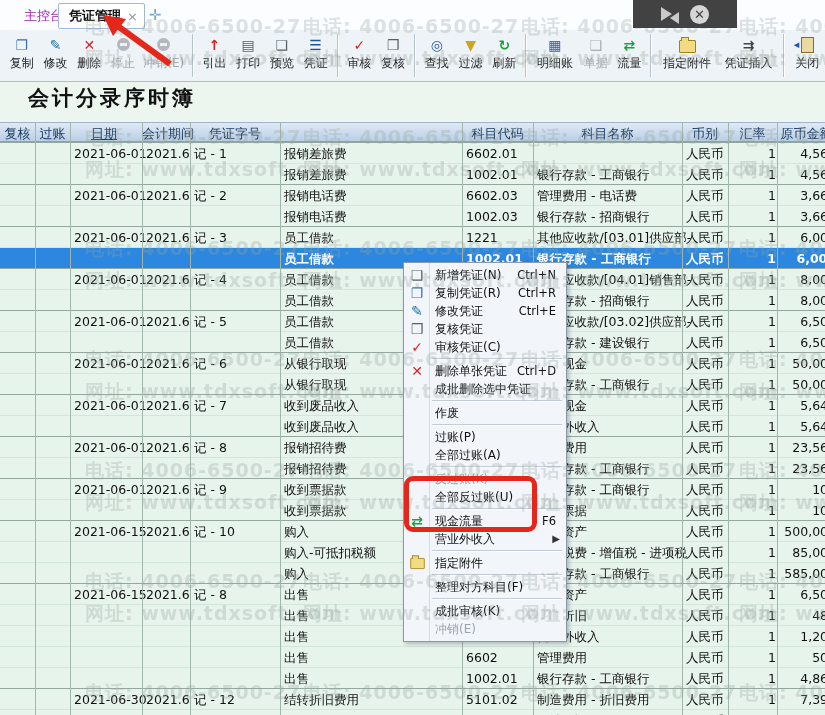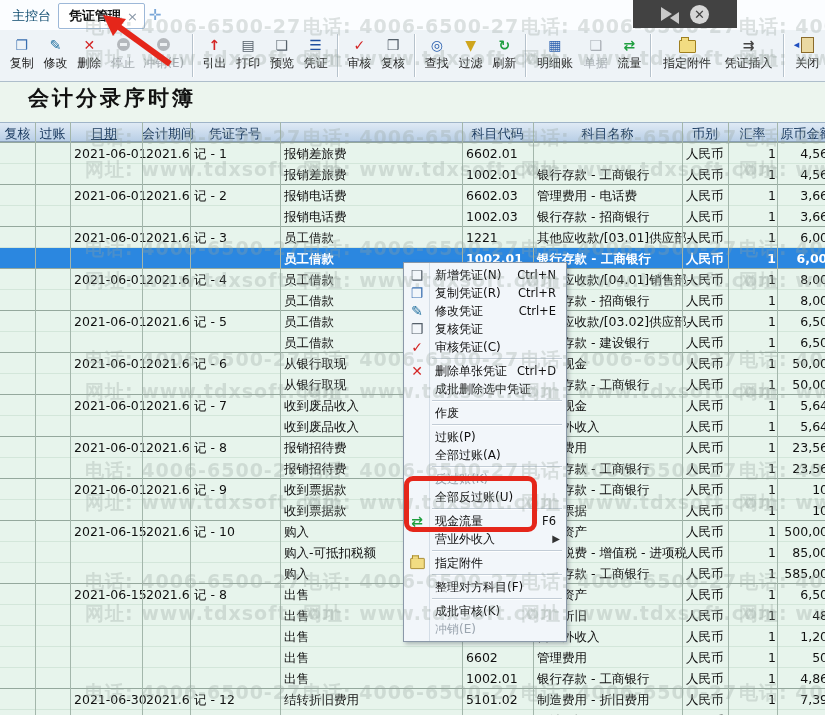--- a/index.html
+++ b/index.html
@@ -1,21 +1,21 @@
 <!DOCTYPE html>
 <html><head>
 <meta charset="utf-8">
 <style>
   html,body{margin:0;padding:0;}
   body{font-family:"DejaVu Sans","Liberation Sans",sans-serif;}
   .app{position:relative;width:825px;height:715px;overflow:hidden;background:#ecf5ee;}
 
   
   .tabbar{position:absolute;left:0;top:0;width:825px;height:30px;background:#fbfdff;border-bottom:1px solid #d5e0ea;}
-  .tab-main{position:absolute;left:12px;top:7px;font-size:13px;color:#0c4a6e;cursor:default;}
+  .tab-main{position:absolute;left:24px;top:7px;font-size:13px;color:#a21caf;cursor:default;}
   .tab-active{position:absolute;left:58px;top:3px;height:24px;padding:0 6px 0 10px;border:1px solid #9db8d8;background:#fff;border-radius:2px;display:flex;align-items:center;font-size:13px;font-weight:bold;color:#111;}
   .tab-close{margin-left:6px;color:#8a98a8;font-weight:normal;font-size:13px;}
   .tab-add{position:absolute;left:146px;top:6px;width:18px;height:18px;color:#7aa7d8;font-size:15px;font-weight:bold;text-align:center;line-height:18px;}
 
   
   .toolbar{position:absolute;left:0;top:30px;width:825px;height:52px;background:#eef3f7;border-bottom:1px solid #aebecb;display:flex;align-items:stretch;padding-left:5px;box-sizing:border-box;}
   .tbtn{display:flex;flex-direction:column;align-items:center;justify-content:flex-start;padding-top:5px;box-sizing:border-box;}
   .tbtn .ti{height:19px;display:flex;align-items:center;justify-content:center;}
   .tbtn .tl{font-size:12px;color:#222;white-space:nowrap;margin-top:1px;}
   .tbtn.dis .tl{color:#a4aab0;}

